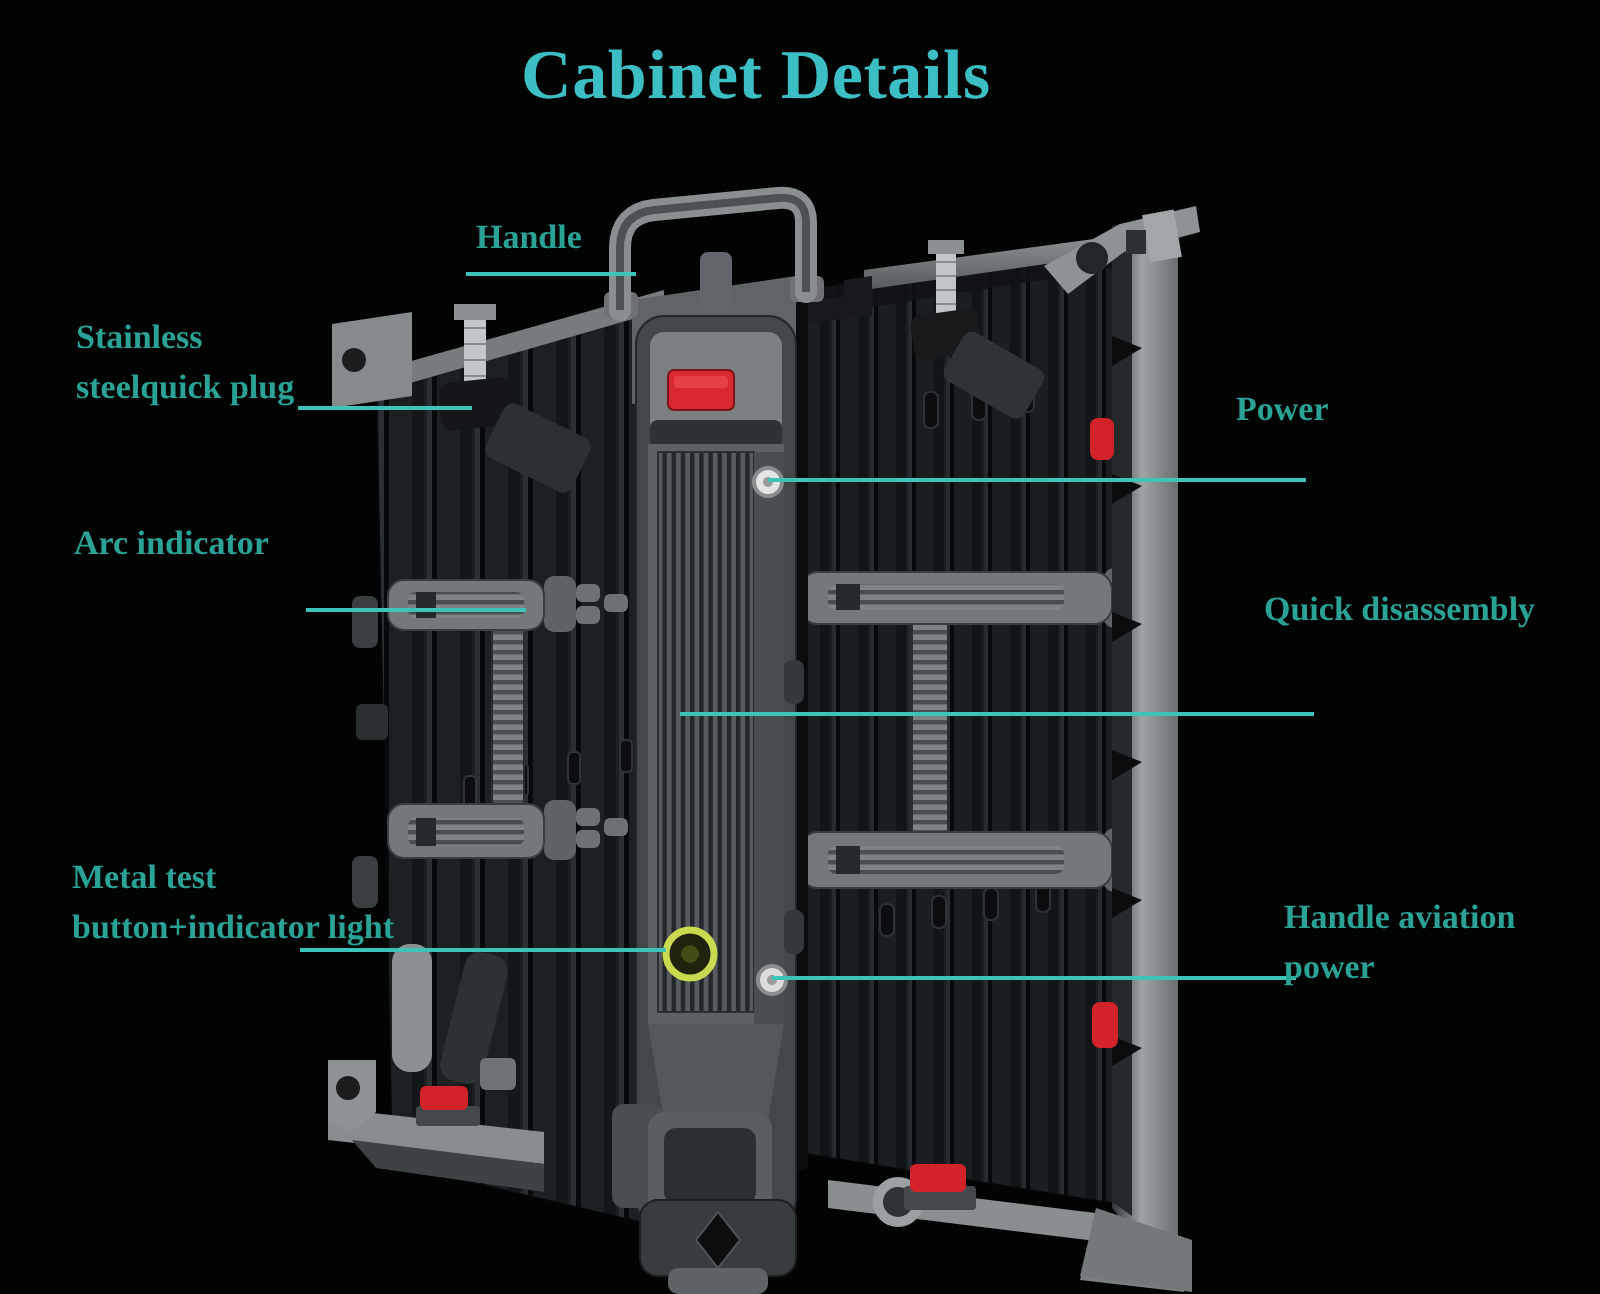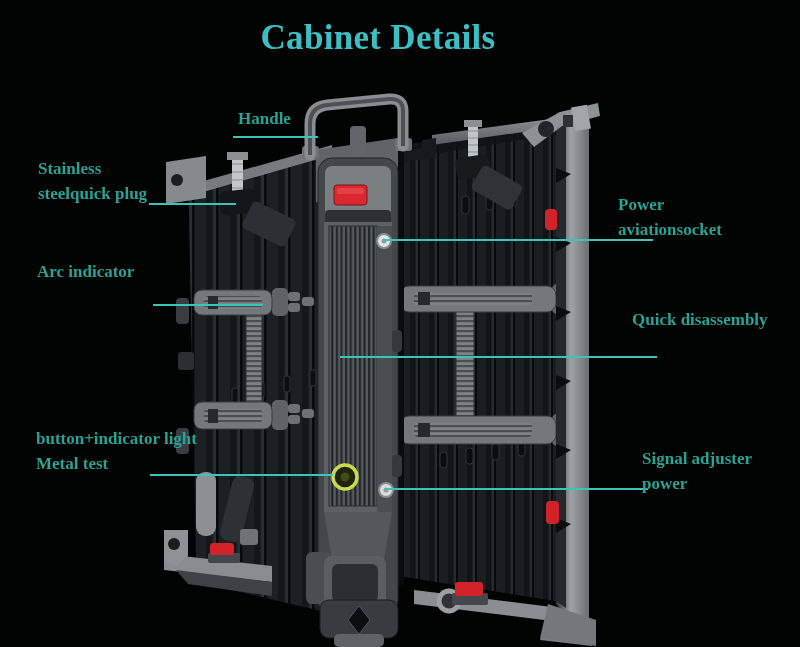--- a/index.html
+++ b/index.html
@@ -274,31 +274,30 @@
   <div class="callout" style="left:38px; top:156px;">
     <span>Stainless</span>
     <span>steelquick plug</span>
   </div>
 
   <div class="callout" style="left:37px; top:259px;">
     <span>Arc indicator</span>
   </div>
 
   <div class="callout" style="left:36px; top:426px;">
+    <span>Metal test</span>
     <span>button+indicator light</span>
-    <span>Metal test</span>
   </div>
 
   <div class="callout" style="left:618px; top:192px;">
     <span>Power</span>
-    <span>aviationsocket</span>
-  </div>
-
-  <div class="callout" style="left:632px; top:307px;text-align:center;">
+  </div>
+
+  <div class="callout" style="left:632px; top:292px;text-align:center;">
     <span>Quick disassembly</span>
   </div>
 
   <div class="callout" style="left:642px; top:446px;">
-    <span>Signal adjuster</span>
+    <span>Handle aviation</span>
     <span>power</span>
   </div>
 
 </div>
 
 </body></html>

